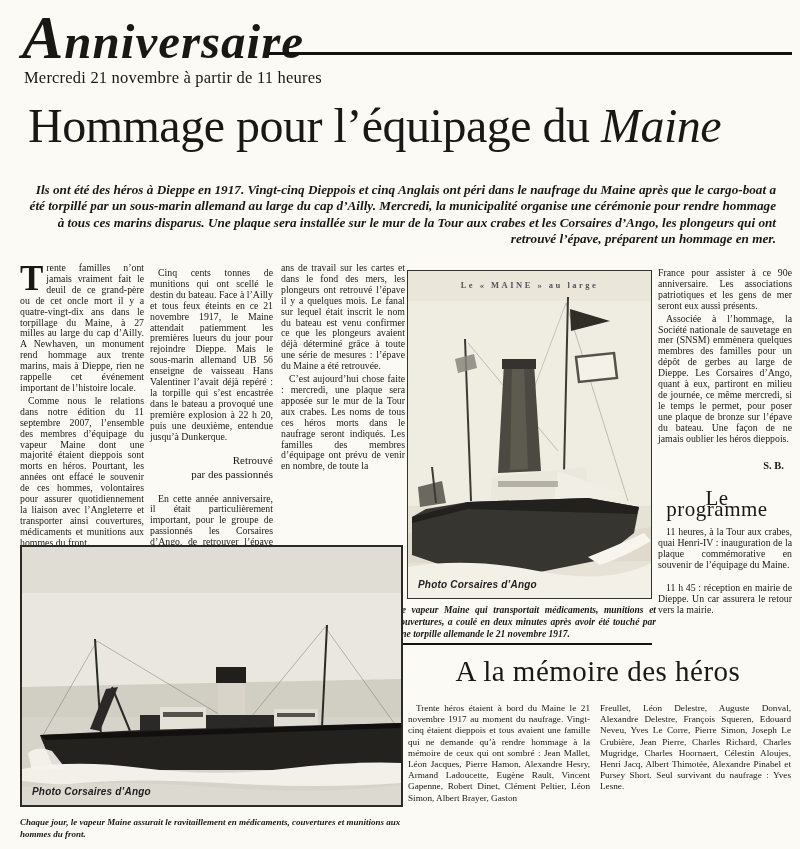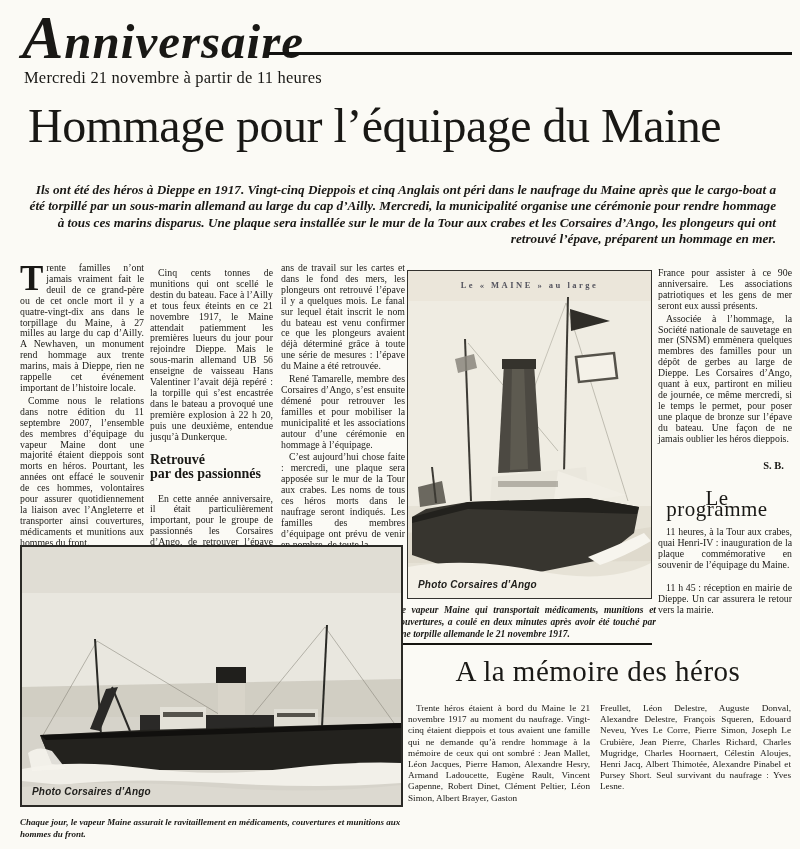--- a/index.html
+++ b/index.html
@@ -14,38 +14,38 @@
     font-size:49px;font-style:italic;font-weight:bold;letter-spacing:1px;
   }
   .script::first-letter{font-size:62px;}
   .masthead-rule{position:absolute;left:268px;top:52px;width:524px;height:3px;background:#121210;}
   .kicker{position:absolute;left:24px;top:68px;font-size:16.5px;letter-spacing:.2px;}
   
   .headline{
     position:absolute;left:28px;top:98px;width:766px;margin:0;
     font-size:48px;font-weight:normal;letter-spacing:-.5px;white-space:nowrap;
   }
-  .headline .it{text-align:center;}
+  .headline .it{font-style:italic;text-align:center;}
   .standfirst{
     position:absolute;left:26px;top:182px;width:750px;margin:0;
     text-align:right;font-size:13.2px;font-weight:bold;font-style:italic;line-height:16.4px;
   }
   
   .col{position:absolute;font-size:9.8px;line-height:10.9px;text-align:justify;}
   .col p{margin:0;text-indent:8px;}
   .col p.noindent{text-indent:0;}
   .col p + p{margin-top:2px;}
   .col1{left:20px;top:263px;width:124px;}
   .col2{left:150px;top:268px;width:123px;}
   .col3{left:281px;top:263px;width:124px;}
   .col4{left:658px;top:268px;width:134px;}
   .dropcap{float:left;font-size:35px;line-height:29px;font-weight:bold;padding:1px 3px 0 0;}
   .subhead{
     margin:10px 0 12px 0 !important;text-indent:0 !important;
-    text-align:left;font-weight:bold;font-size:14px;line-height:14.5px;white-space:pre-line;
+    text-align:right;font-weight:normal;font-size:11px;line-height:14.5px;white-space:pre-line;
   }
   .byline{text-align:right !important;text-indent:0 !important;font-weight:bold;font-size:10.5px;
     margin:16px 8px 0 0 !important;}
   .prog-title{
     margin:22px 16px 4px 0;text-align:center;font-weight:normal;font-size:21px;letter-spacing:.5px;
   }
   .prog-item{margin-top:12px !important;}
   
   .photo{position:absolute;background:#eceade;}
   .photo svg{display:block;}
@@ -98,21 +98,20 @@
 
   <div class="col col2">
     <p>Cinq cents tonnes de munitions qui ont scellé le destin du bateau. Face à l’Ailly et tous feux éteints en ce 21 novembre 1917, le Maine attendait patiemment les premières lueurs du jour pour rejoindre Dieppe. Mais le sous-marin allemand UB 56 enseigne de vaisseau Hans Valentiner l’avait déjà repéré : la torpille qui s’est encastrée dans le bateau a provoqué une première explosion à 22 h 20, puis une deuxième, entendue jusqu’à Dunkerque.</p>
     <p class="subhead">Retrouvé
 par des passionnés</p>
     <p>En cette année anniversaire, il était particulièrement important, pour le groupe de passionnés les Corsaires d’Ango, de retrouver l’épave du Maine. Après cinq</p>
   </div>
 
   <div class="col col3">
     <p class="noindent">ans de travail sur les cartes et dans le fond des mers, les plongeurs ont retrouvé l’épave il y a quelques mois. Le fanal sur lequel était inscrit le nom du bateau est venu confirmer ce que les plongeurs avaient déjà déterminé grâce à toute une série de mesures : l’épave du Maine a été retrouvée.</p>
-    <p>René Tamarelle, membre des Corsaires d’Ango, s’est ensuite démené pour retrouver les familles et pour mobiliser la municipalité et les associations autour d’une cérémonie en hommage à l’équipage.</p>
     <p>C’est aujourd’hui chose faite : mercredi, une plaque sera apposée sur le mur de la Tour aux crabes. Les noms de tous ces héros morts dans le naufrage seront indiqués. Les familles des membres d’équipage ont prévu de venir en nombre, de toute la</p>
   </div>
 
   <div class="col col4">
     <p class="noindent">France pour assister à ce 90e anniversaire. Les associations patriotiques et les gens de mer seront eux aussi présents.</p>
     <p>Associée à l’hommage, la Société nationale de sauvetage en mer (SNSM) emmènera quelques membres des familles pour un dépôt de gerbes au large de Dieppe. Les Corsaires d’Ango, quant à eux, partiront en milieu de journée, ce même mercredi, si le temps le permet, pour poser une plaque de bronze sur l’épave du bateau. Une façon de ne jamais oublier les héros dieppois.</p>
     <p class="byline">S. B.</p>
     <h2 class="prog-title">Le programme</h2>
     <p class="prog-item">11 heures, à la Tour aux crabes, quai Henri-IV : inauguration de la plaque commémorative en souvenir de l’équipage du Maine.</p>
     <p class="prog-item">11 h 45 : réception en mairie de Dieppe. Un car assurera le retour vers la mairie.</p>

